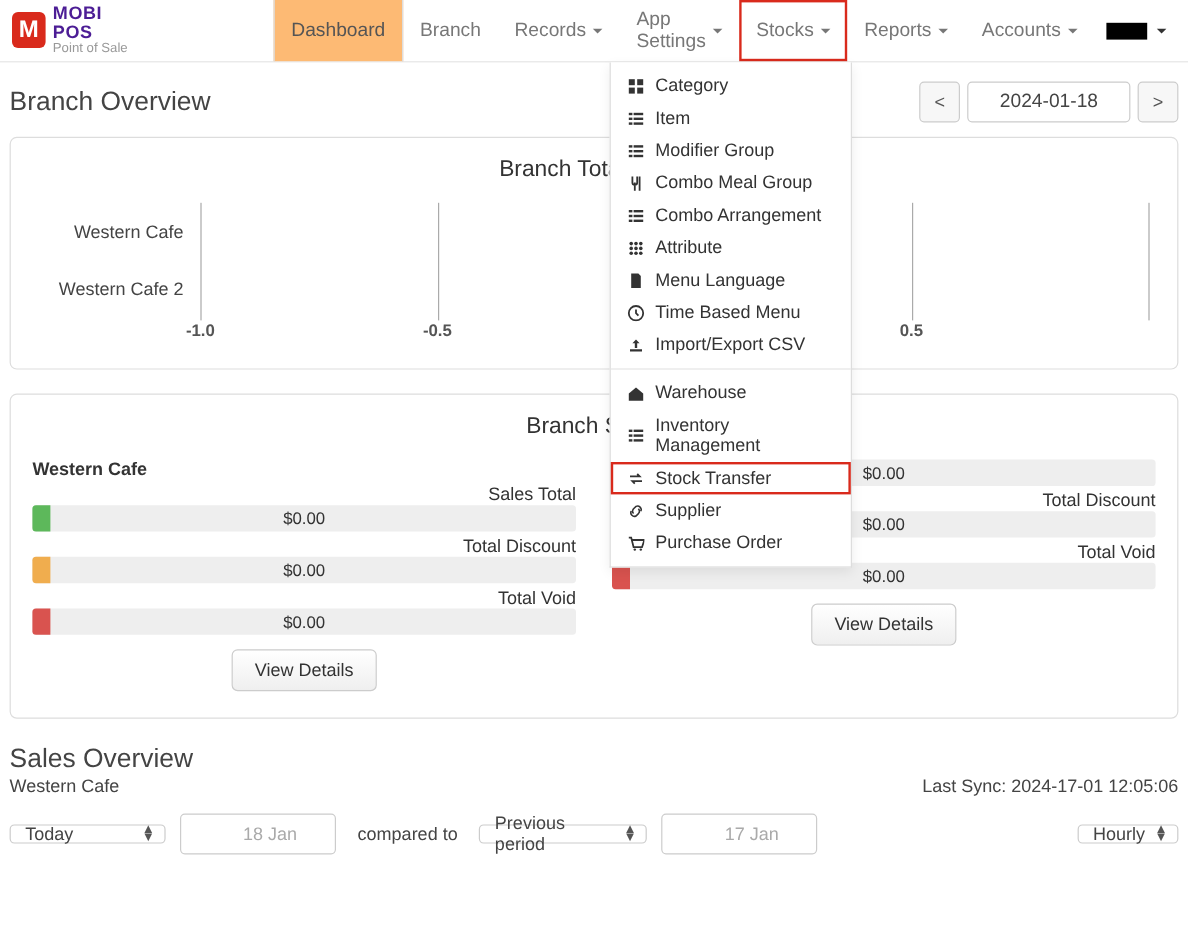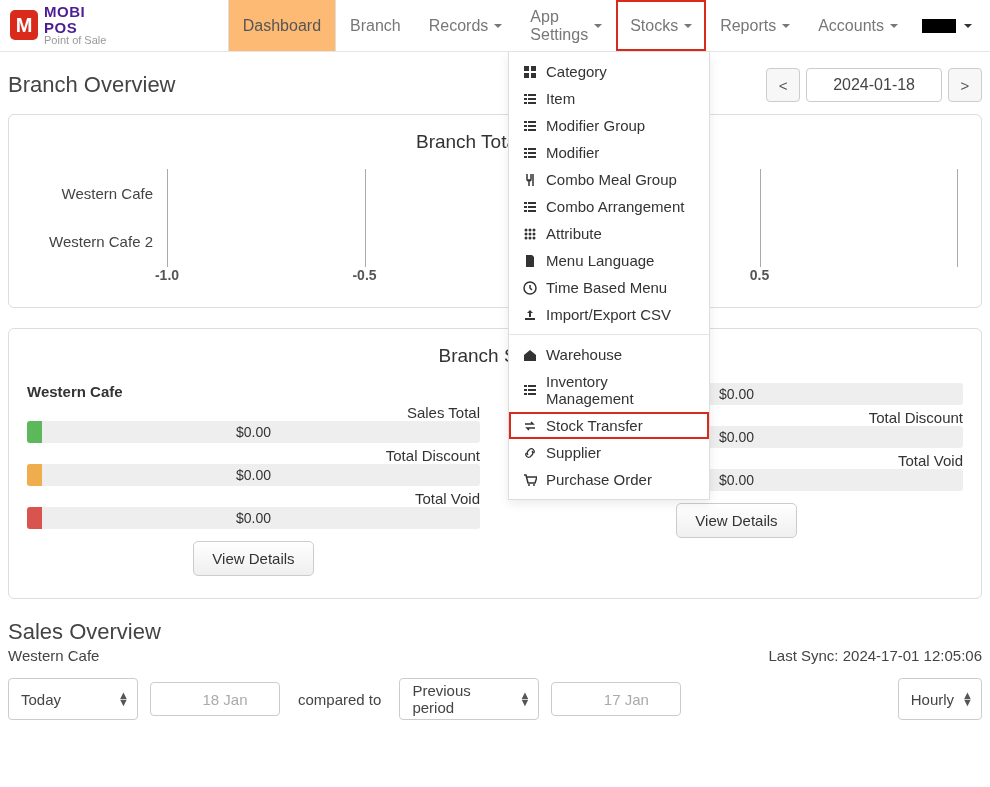--- a/index.html
+++ b/index.html
@@ -44,21 +44,21 @@
 .bar-fill { width: 15px; height: 100%; border-radius: 3px 0 0 3px; }
 .bar-fill.green { background: #5db85b; }
 .bar-fill.orange { background: #f0ad4e; }
 .bar-fill.red { background: #d9534f; }
 .bar-val { position: absolute; left: 50%; transform: translateX(-50%); font-size: 14px; color: #333; }
 .btn-view { display: block; margin: 12px auto 0; border: 1px solid #ccc; background: linear-gradient(#fff,#efefef); border-radius: 5px; padding: 8px 18px; font-size: 15px; color: #333; cursor: pointer; }
 .so-sub { display: flex; justify-content: space-between; align-items: center; margin-top: 2px; margin-bottom: 14px; }
 .so-branch { font-size: 15px; color: #444; }
 .so-sync { font-size: 15px; color: #444; }
 .compare-row { display: flex; align-items: center; gap: 12px; }
-.select-like { border: 1px solid #ccc; border-radius: 4px; height: 42px; display: flex; align-items: center; justify-content: space-between; padding: 0 8px 0 12px; font-size: 15px; color: #444; background: #fff; cursor: pointer; }
+.select-like { border: 1px solid #ccc; border-radius: 4px; height: 16px; display: flex; align-items: center; justify-content: space-between; padding: 0 8px 0 12px; font-size: 15px; color: #444; background: #fff; cursor: pointer; }
 .select-like .updown { font-size: 11px; line-height: 0.6; color: #555; display: flex; flex-direction: column; margin-left: 8px; }
 .input-like { border: 1px solid #ccc; border-radius: 4px; height: 34px; width: 130px; text-align: center; color: #aaa; font-size: 15px; background: #fff; padding-left: 20px; }
 .cmp-lbl { font-size: 15px; color: #444; margin: 0 6px; }
 svg { display: block; }
 </style>
 </head>
 <body>
 
 <div class="navbar">
   <div class="logo-wrap">
@@ -132,33 +132,20 @@
         <svg width="14" height="14" viewBox="0 0 14 14" fill="currentColor">
           <rect x="1" y="2" width="3" height="2"></rect>
           <rect x="5" y="2" width="8" height="2"></rect>
           <rect x="1" y="6" width="3" height="2"></rect>
           <rect x="5" y="6" width="8" height="2"></rect>
           <rect x="1" y="10" width="3" height="2"></rect>
           <rect x="5" y="10" width="8" height="2"></rect>
         </svg>
       </span>
       <span>Modifier Group</span>
-    </div>
-    <div class="dd-item">
-      <span class="dd-ico">
-        <svg width="14" height="14" viewBox="0 0 14 14" fill="currentColor">
-          <rect x="1" y="2" width="3" height="2"></rect>
-          <rect x="5" y="2" width="8" height="2"></rect>
-          <rect x="1" y="6" width="3" height="2"></rect>
-          <rect x="5" y="6" width="8" height="2"></rect>
-          <rect x="1" y="10" width="3" height="2"></rect>
-          <rect x="5" y="10" width="8" height="2"></rect>
-        </svg>
-      </span>
-      <span>Modifier</span>
     </div>
     <div class="dd-item">
       <span class="dd-ico">
         <svg width="14" height="14" viewBox="0 0 14 14" fill="currentColor">
           <path d="M4 1v5a2 2 0 004 0V1M6 6v7M10 1v12" stroke="currentColor" stroke-width="1.5" fill="none"></path>
         </svg>
       </span>
       <span>Combo Meal Group</span>
     </div>
     <div class="dd-item">

